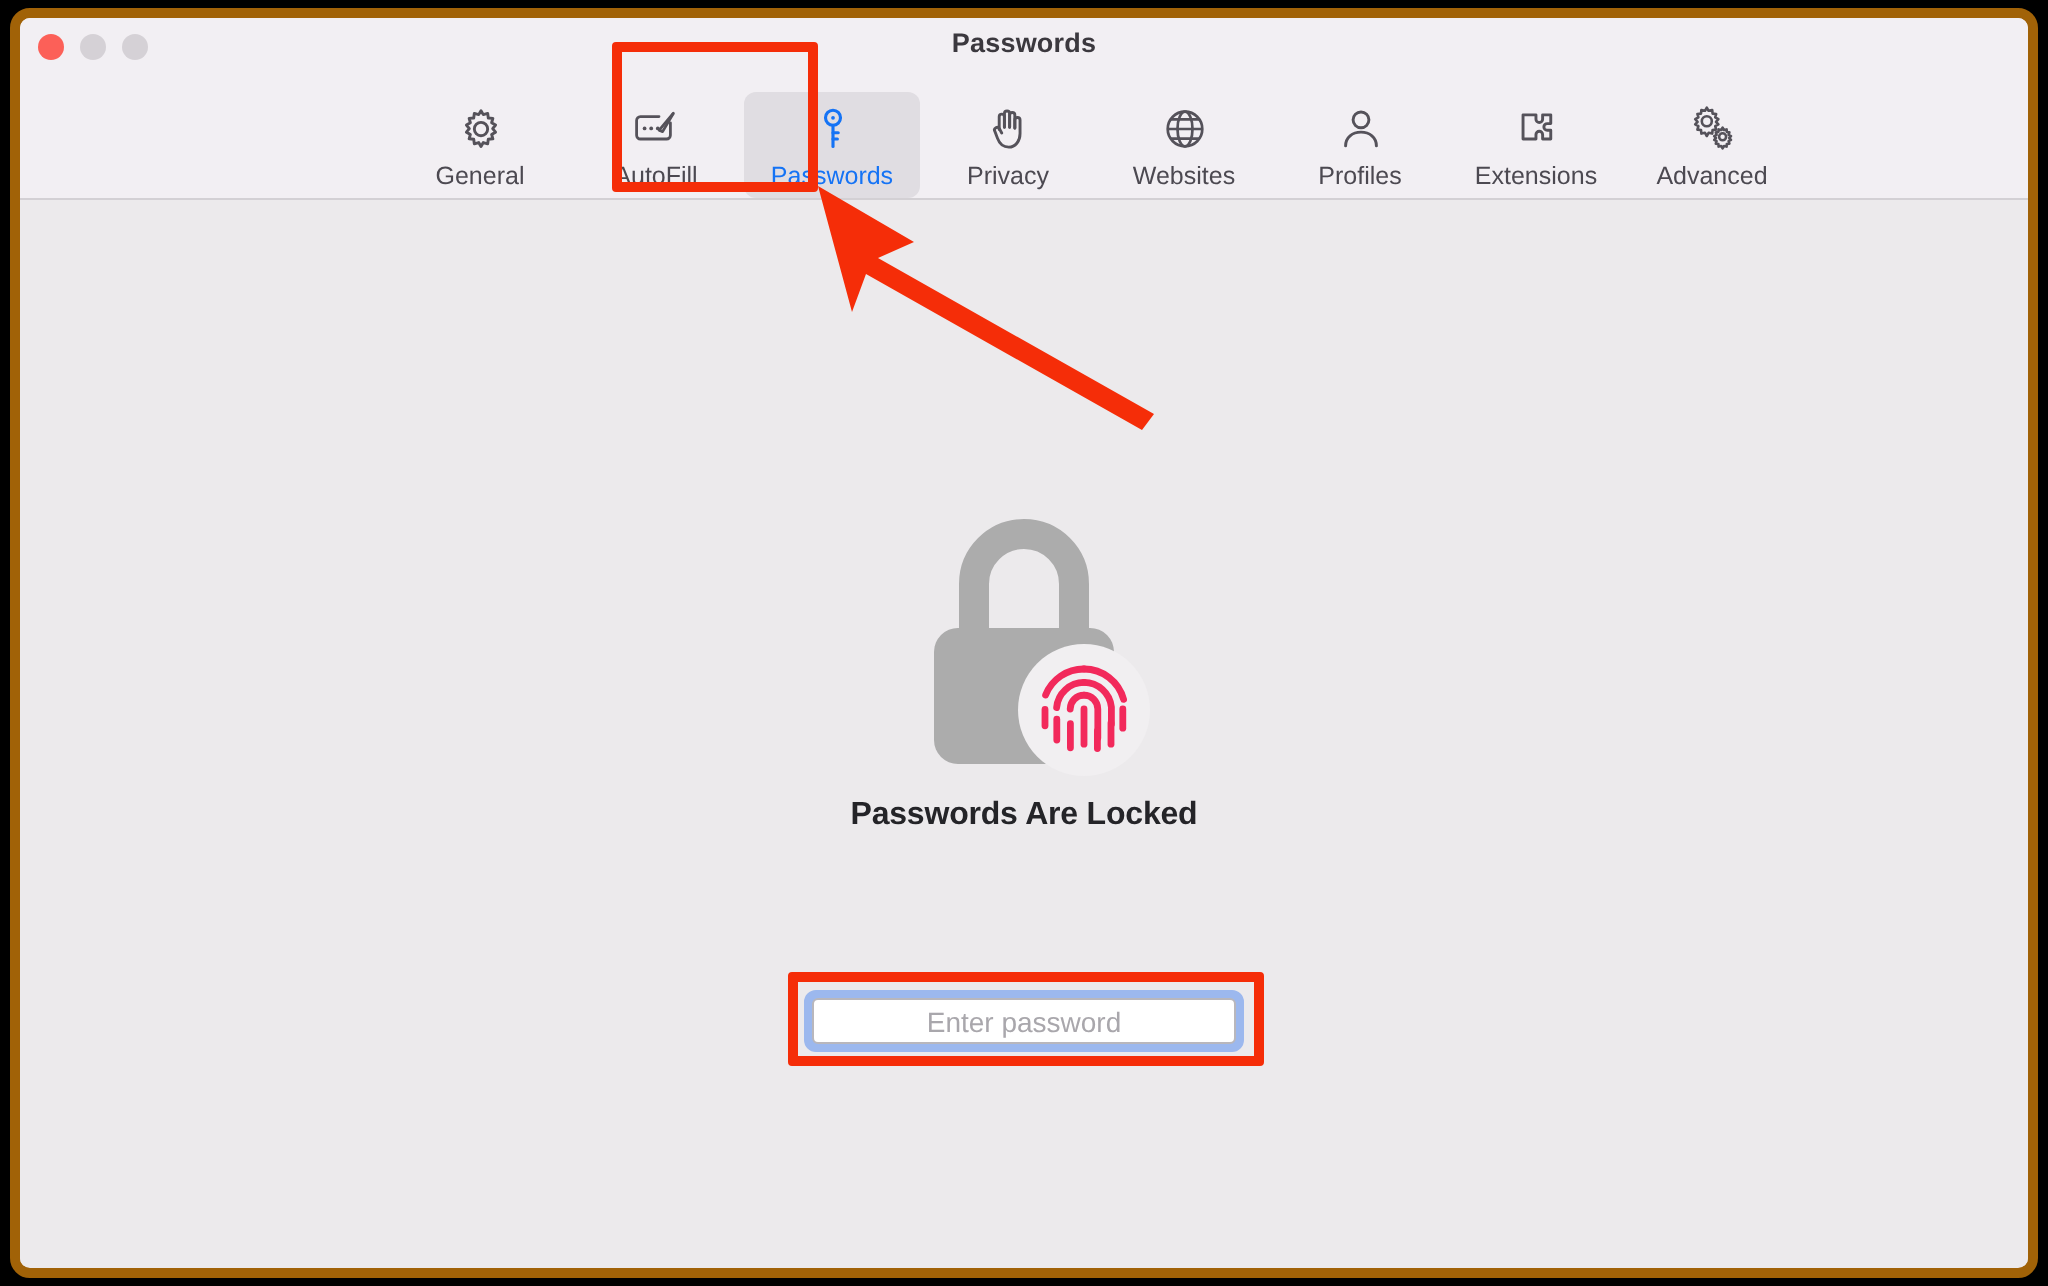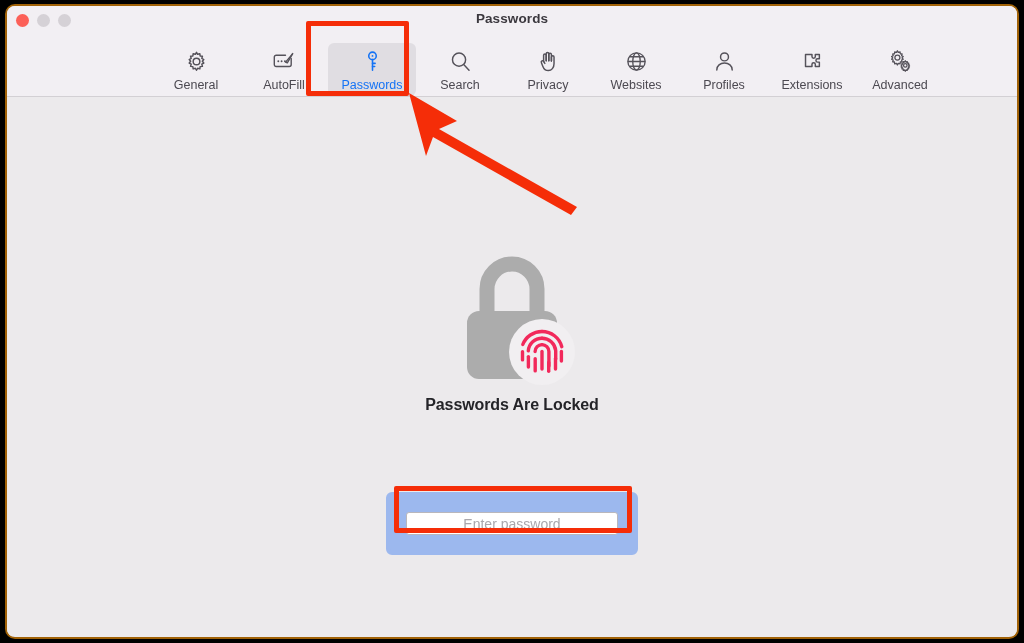--- a/index.html
+++ b/index.html
@@ -22,21 +22,21 @@
 
   
   #window {
     position: absolute;
     left: 5px;
     top: 4px;
     width: 1014px;
     height: 635px;
     background: #ECEAEC;
     border-radius: 10px;
-    border: 2px solid #a16207;
+    border: 5px solid #a16207;
     overflow: hidden;
     box-shadow: 0 0 0 1px rgba(0,0,0,0.25);
   }
 
   
   #titlebar {
     position: relative;
     height: 91px;
     background: #F2EFF3;
     border-bottom: 1px solid #D3D0D4;
@@ -155,21 +155,21 @@
     left: 0;
     top: 395px;
     width: 100%;
     display: flex;
     justify-content: center;
   }
 
   .focus-ring {
     border: 4px solid #9CB8EE;
     border-radius: 6px;
-    padding: 16px;
+    padding: 0;
     background: #9CB8EE;
     line-height: 0;
   }
 
   #password-input {
     width: 212px;
     height: 23px;
     border: 1px solid #B9B7BC;
     border-radius: 3px;
     background: #FFFFFF;
@@ -261,29 +261,20 @@
               <circle cx="12" cy="6.6" r="3.6"></circle>
               <circle cx="12" cy="6.6" r="0.9" fill="#1573F5" stroke="none"></circle>
               <path d="M12 10.2V20.4" stroke-linecap="round"></path>
               <path d="M12 13.8h2.5" stroke-linecap="round"></path>
               <path d="M12 16.8h2.1" stroke-linecap="round"></path>
             </svg>
           </span>
           <span class="tb-label">Passwords</span>
         </div>
 
-        <div class="tb-item">
-          <span class="tb-icon">
-            <svg width="25" height="25" viewBox="0 0 24 24" fill="none" stroke="#55525A" stroke-width="1.4">
-              <circle cx="10.6" cy="10.2" r="6.3"></circle>
-              <path d="M15.3 15.1 20.2 20.3" stroke-linecap="round"></path>
-            </svg>
-          </span>
-          <span class="tb-label">Search</span>
-        </div>
 
 
         <div class="tb-item">
           <span class="tb-icon">
             <svg width="25" height="25" viewBox="0 0 24 24" fill="none" stroke="#55525A" stroke-width="1.4">
               <path d="M7.3 12.2V6.1a1.25 1.25 0 0 1 2.5 0v5.1" stroke-linecap="round"></path>
               <path d="M9.8 11.2V4.6a1.25 1.25 0 0 1 2.5 0v6.6" stroke-linecap="round"></path>
               <path d="M12.3 11.2V5.3a1.25 1.25 0 0 1 2.5 0v6.2" stroke-linecap="round"></path>
               <path d="M14.8 11.6V7.7a1.25 1.25 0 0 1 2.5 0v6.4c0 3.8-2.3 6.6-5.4 6.6-3 0-4.6-2-5.4-4.2l-1.3-3.4a1.25 1.25 0 0 1 2.2-1.2l1.1 2" stroke-linecap="round" stroke-linejoin="round"></path>
             </svg>

